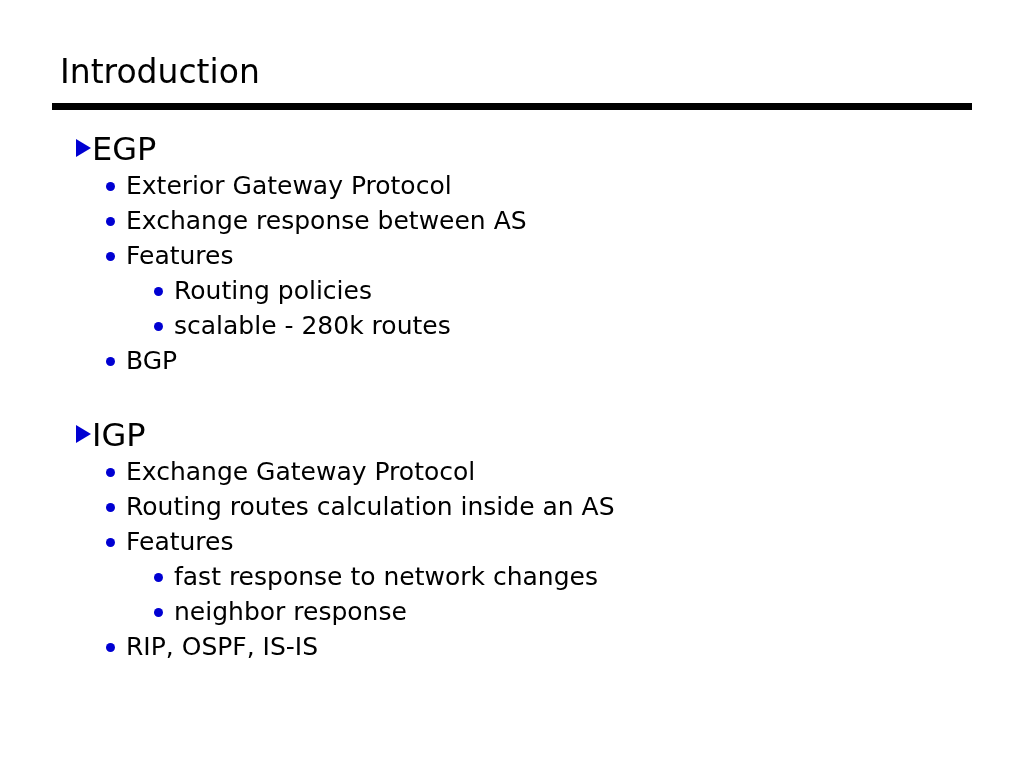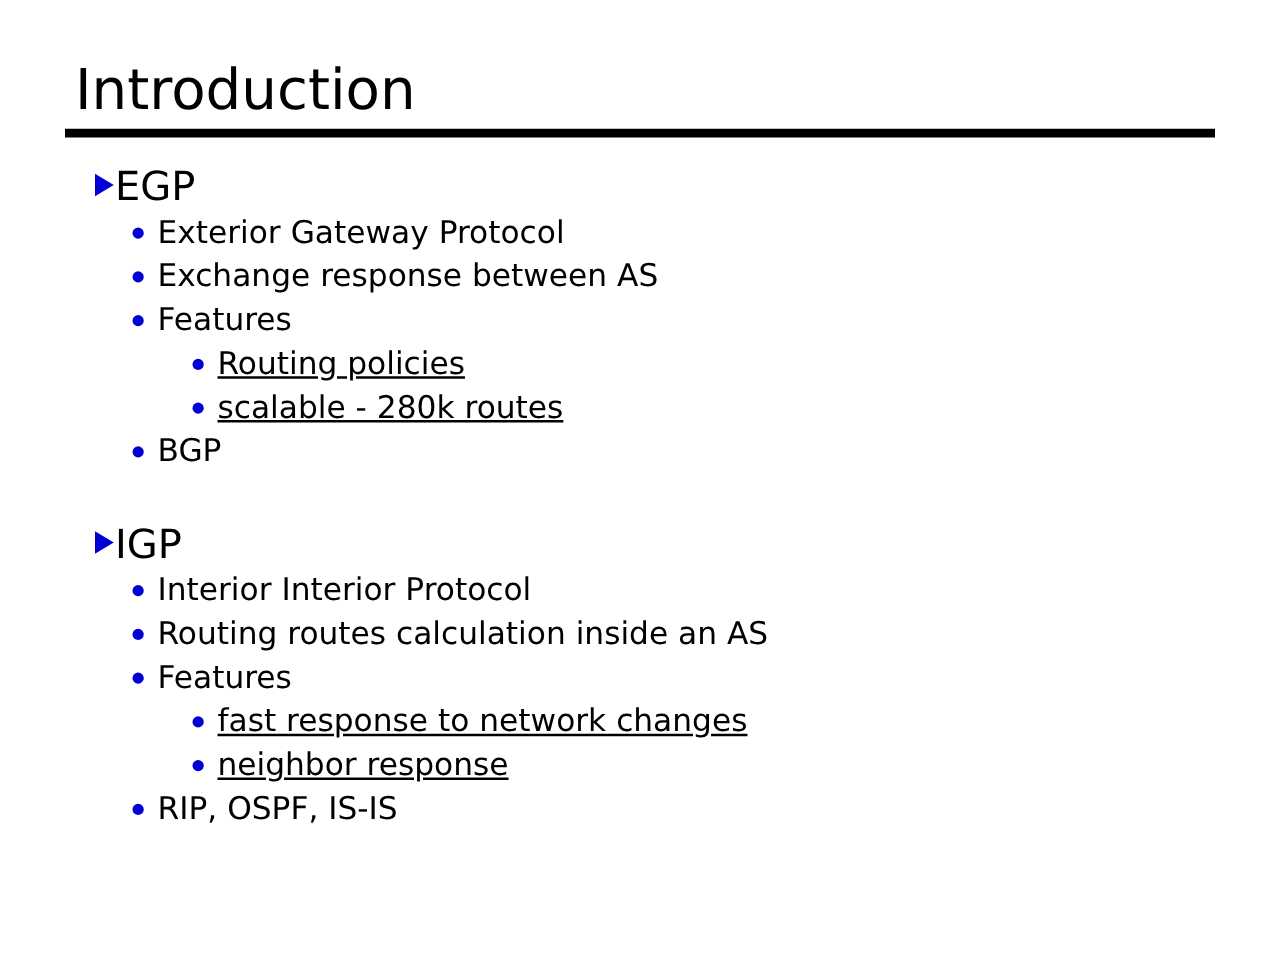--- a/index.html
+++ b/index.html
@@ -25,21 +25,21 @@
   }
 
   
   .title-block {
     position: absolute;
     left: 52px;
     top: 44px;
     width: 920px;
   }
   .slide-title {
-    font-size: 45px;
+    font-size: 33px;
     line-height: 56px;
     font-weight: normal;
     color: #000000;
     letter-spacing: 0px;
     white-space: nowrap;
     margin: 0;
     padding: 0 0 0 8px;
   }
   .title-rule {
     width: 920px;
@@ -125,21 +125,20 @@
     justify-content: flex-start;
     align-self: center;
   }
   .lvl3 .dot {
     margin-left: 94px;
   }
   .lvl3 .label {
     font-size: 25px;
     line-height: 34px;
     color: #000000;
-    text-decoration: underline;
   }
 
   .dot {
     display: block;
     width: 9px;
     height: 9px;
     border-radius: 50%;
     background: #0000d2;
   }
 
@@ -221,21 +220,21 @@
         <span class="marker">
           <span class="tri"></span>
         </span>
         <span class="label">IGP</span>
       </div>
 
       <div class="outline-item lvl2">
         <span class="marker">
           <span class="dot"></span>
         </span>
-        <span class="label">Interior Interior Protocol</span>
+        <span class="label">Exchange Gateway Protocol</span>
       </div>
 
       <div class="outline-item lvl2">
         <span class="marker">
           <span class="dot"></span>
         </span>
         <span class="label">Routing routes calculation inside an AS</span>
       </div>
 
       <div class="outline-item lvl2">

